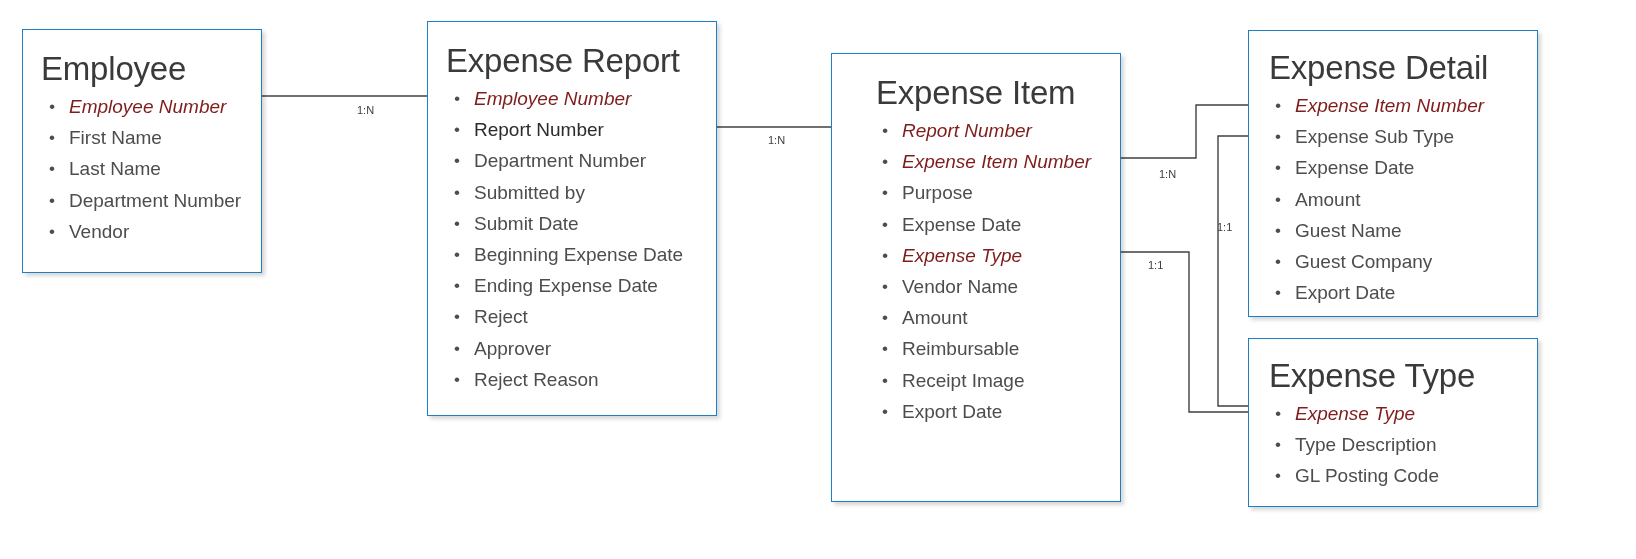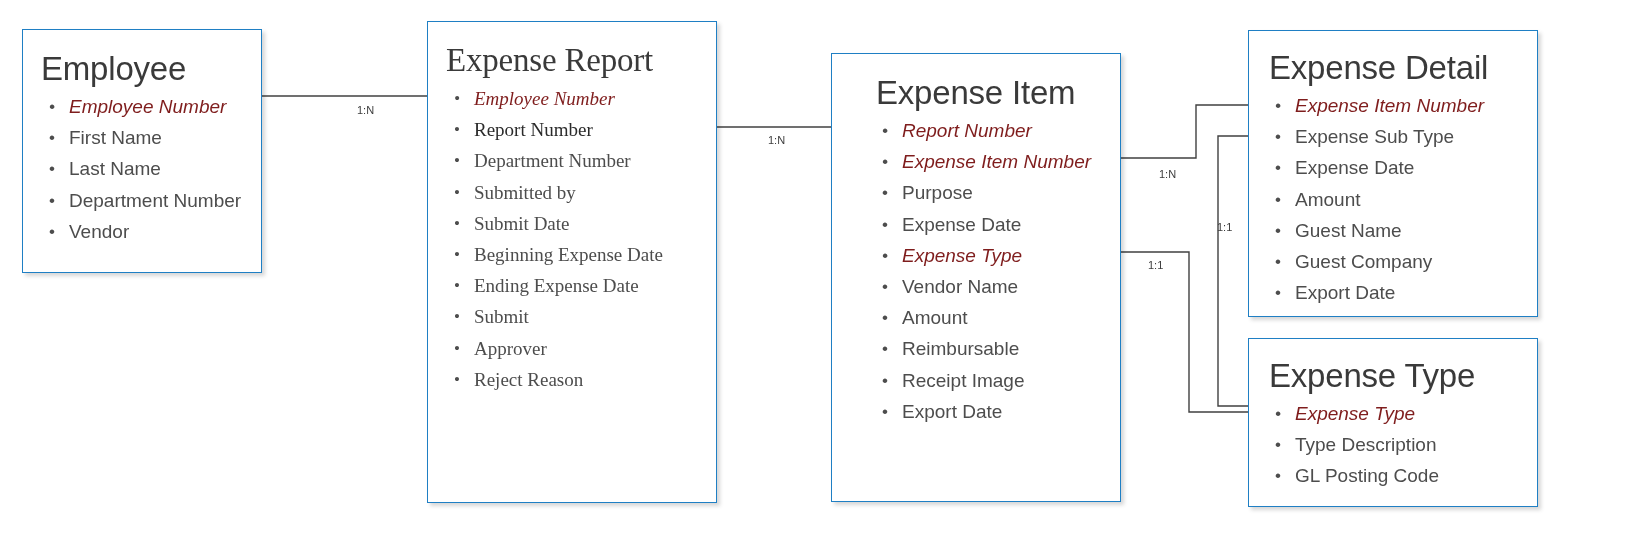--- a/index.html
+++ b/index.html
@@ -91,21 +91,21 @@
     position: absolute;
     font-size: 11px;
     color: #3d3d3d;
     line-height: 1;
     white-space: nowrap;
     z-index: 3;
   }
 
   
   #entity-employee        { left: 22px;   top: 29px;  width: 240px; height: 244px; }
-  #entity-expense-report  { left: 427px;  top: 21px;  width: 290px; height: 482px; font-family: Liberation Serif, serif; }
+  #entity-expense-report  { left: 427px;  top: 21px;  width: 290px; height: 395px; }
   #entity-expense-item    { left: 831px;  top: 53px;  width: 290px; height: 449px; padding-left: 24px; }
   #entity-expense-detail  { left: 1248px; top: 30px;  width: 290px; height: 287px; }
   #entity-expense-type    { left: 1248px; top: 338px; width: 290px; height: 169px; }
 
   #entity-employee        .entity-title { margin: 22px 0 6px 18px; }
   #entity-expense-report  .entity-title { margin: 22px 0 6px 18px; }
   #entity-expense-item    .entity-title { margin: 22px 0 6px 20px; }
   #entity-expense-detail  .entity-title { margin: 20px 0 6px 20px; }
   #entity-expense-type    .entity-title { margin: 20px 0 6px 20px; }
 
@@ -157,21 +157,21 @@
   <div class="entity" id="entity-expense-report">
     <div class="entity-title">Expense Report</div>
     <ul class="attr-list">
       <li class="attr key">Employee Number</li>
       <li class="attr pk">Report Number</li>
       <li class="attr">Department Number</li>
       <li class="attr">Submitted by</li>
       <li class="attr">Submit Date</li>
       <li class="attr">Beginning Expense Date</li>
       <li class="attr">Ending Expense Date</li>
-      <li class="attr">Submit</li>
+      <li class="attr">Reject</li>
       <li class="attr">Approver</li>
       <li class="attr">Reject Reason</li>
     </ul>
   </div>
 
   <div class="entity" id="entity-expense-item">
     <div class="entity-title">Expense Item</div>
     <ul class="attr-list">
       <li class="attr key">Report Number</li>
       <li class="attr key">Expense Item Number</li>

